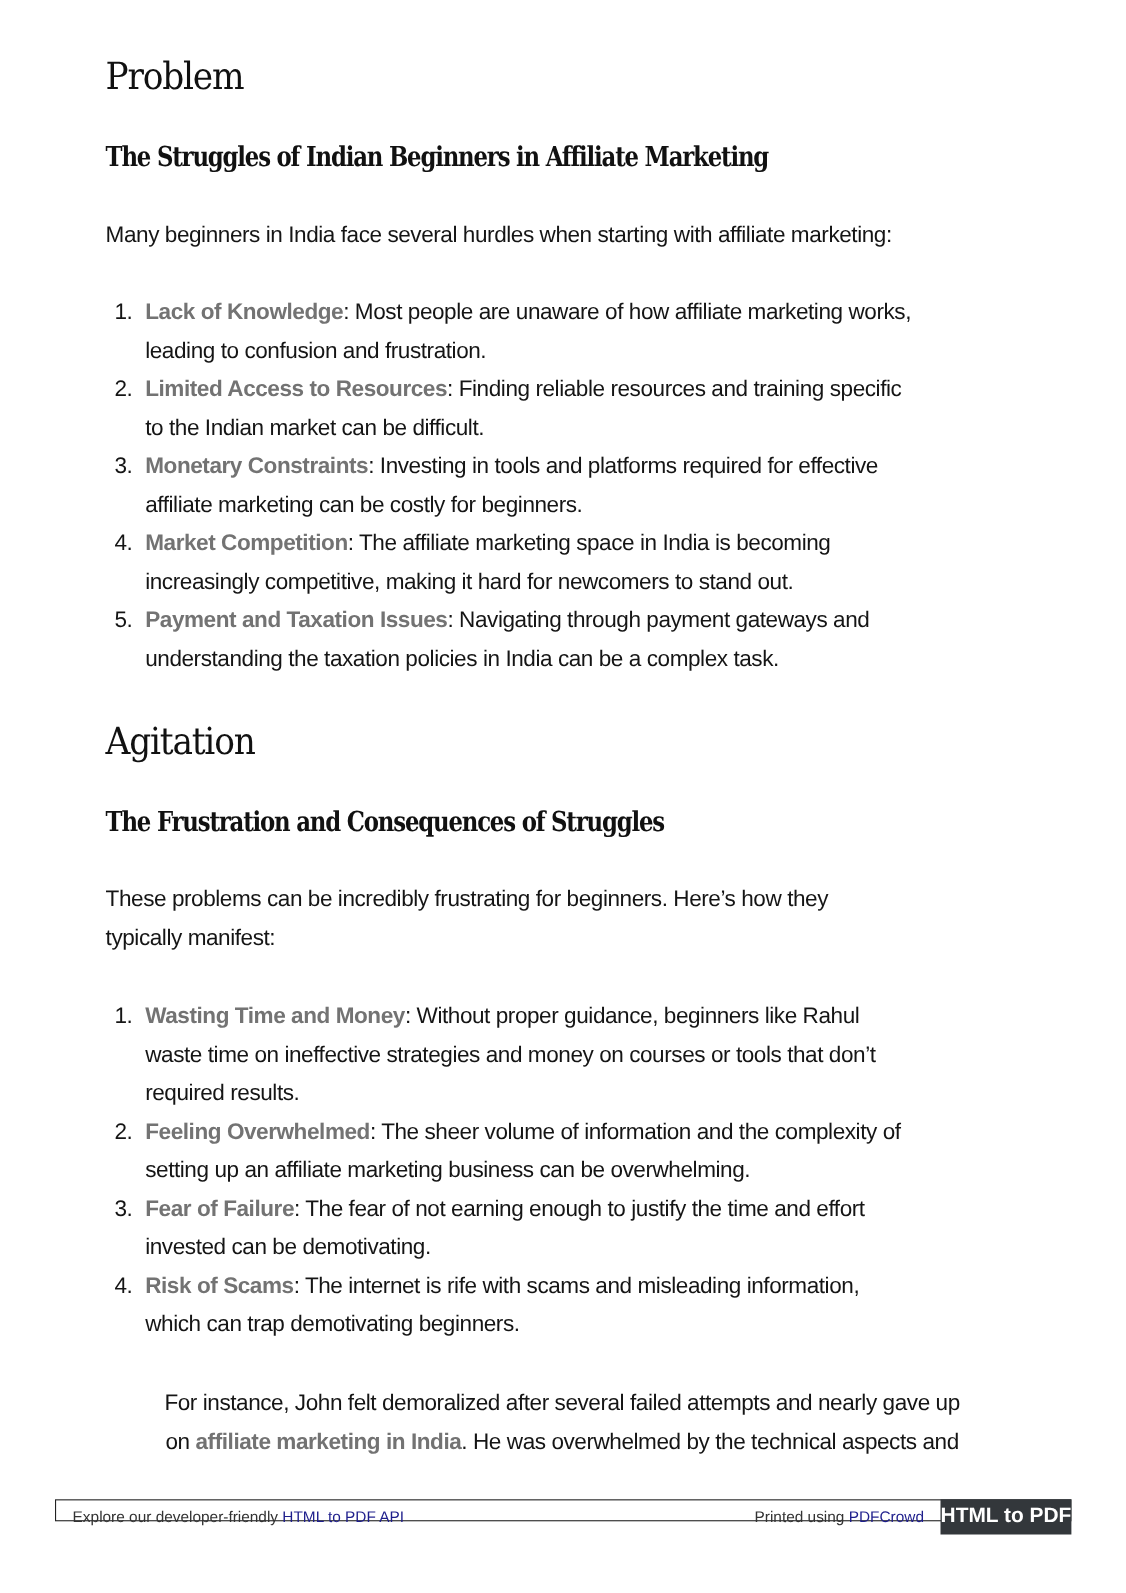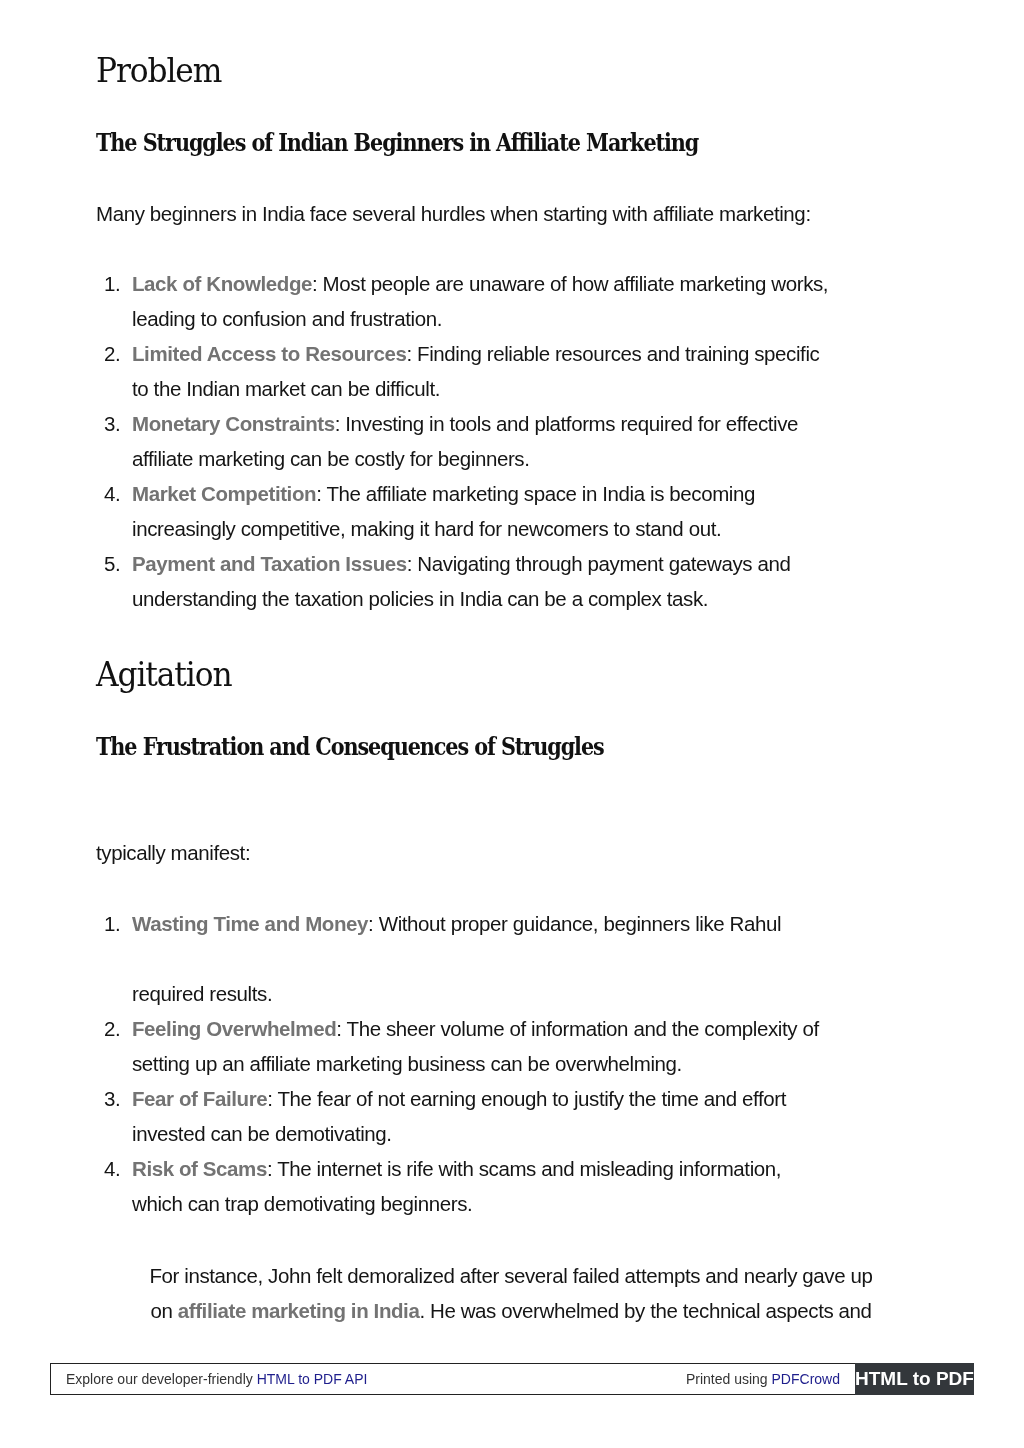--- a/index.html
+++ b/index.html
@@ -25,21 +25,21 @@
   .list { position: absolute; left: 0; width: 830px; margin: 0; padding: 0; list-style: none; }
   .li {
     font-family: "Liberation Sans", sans-serif;
     font-size: 20.5px; line-height: 35px; letter-spacing: -0.4px;
     position: relative; padding-left: 36px; color: #151515;
   }
   .li .num { position: absolute; left: 8px; top: 0; }
   b { font-weight: bold; color: #737373; margin-top: 39px; }
 
   .footer {
-    position: absolute; left: 50px; top: 1363px; width: 924px; height: 32px;
+    position: absolute; left: 50px; top: 1363px; width: 924px; height: 20px;
     border: 1px solid #222; box-sizing: border-box; background: #fff;
     font-family: "Liberation Sans", sans-serif; font-size: 14px;
   }
   .footer .left { position: absolute; left: 15px; top: 7px; color: #333; }
   .footer .right { position: absolute; right: 133px; top: 7px; color: #333; }
   .footer a { color: #1e1e8c; text-decoration: none; }
   .footer .btn {
     position: absolute; right: -1px; top: -1px; height: 32px; width: 119px;
     background: #33373b; color: #fff; font-weight: bold; font-size: 19px;
     display: flex; align-items: center; justify-content: center;
@@ -78,29 +78,29 @@
     <li class="li">
       <span class="num">5.</span>
       <b>Payment and Taxation Issues</b><span>: Navigating through payment gateways and</span><br>
       <span>understanding the taxation policies in India can be a complex task.</span>
     </li>
   </ol>
 
   <h1 class="h1" style="top:654px;">Agitation</h1>
   <h2 class="h2" style="top:732px;">The Frustration and Consequences of Struggles</h2>
   <p class="p" style="top:800px;">
-    <br>
+    <span>These problems can be incredibly frustrating for beginners. Here’s how they</span><br>
     <span>typically manifest:</span>
   </p>
 
   <ol class="list" style="top:906px;">
     <li class="li">
       <span class="num">1.</span>
       <b>Wasting Time and Money</b><span>: Without proper guidance, beginners like Rahul</span><br>
-      <br>
+      <span>waste time on ineffective strategies and money on courses or tools that don’t</span><br>
       <span>required results.</span>
     </li>
     <li class="li">
       <span class="num">2.</span>
       <b>Feeling Overwhelmed</b><span>: The sheer volume of information and the complexity of</span><br>
       <span>setting up an affiliate marketing business can be overwhelming.</span>
     </li>
     <li class="li">
       <span class="num">3.</span>
       <b>Fear of Failure</b><span>: The fear of not earning enough to justify the time and effort</span><br>

